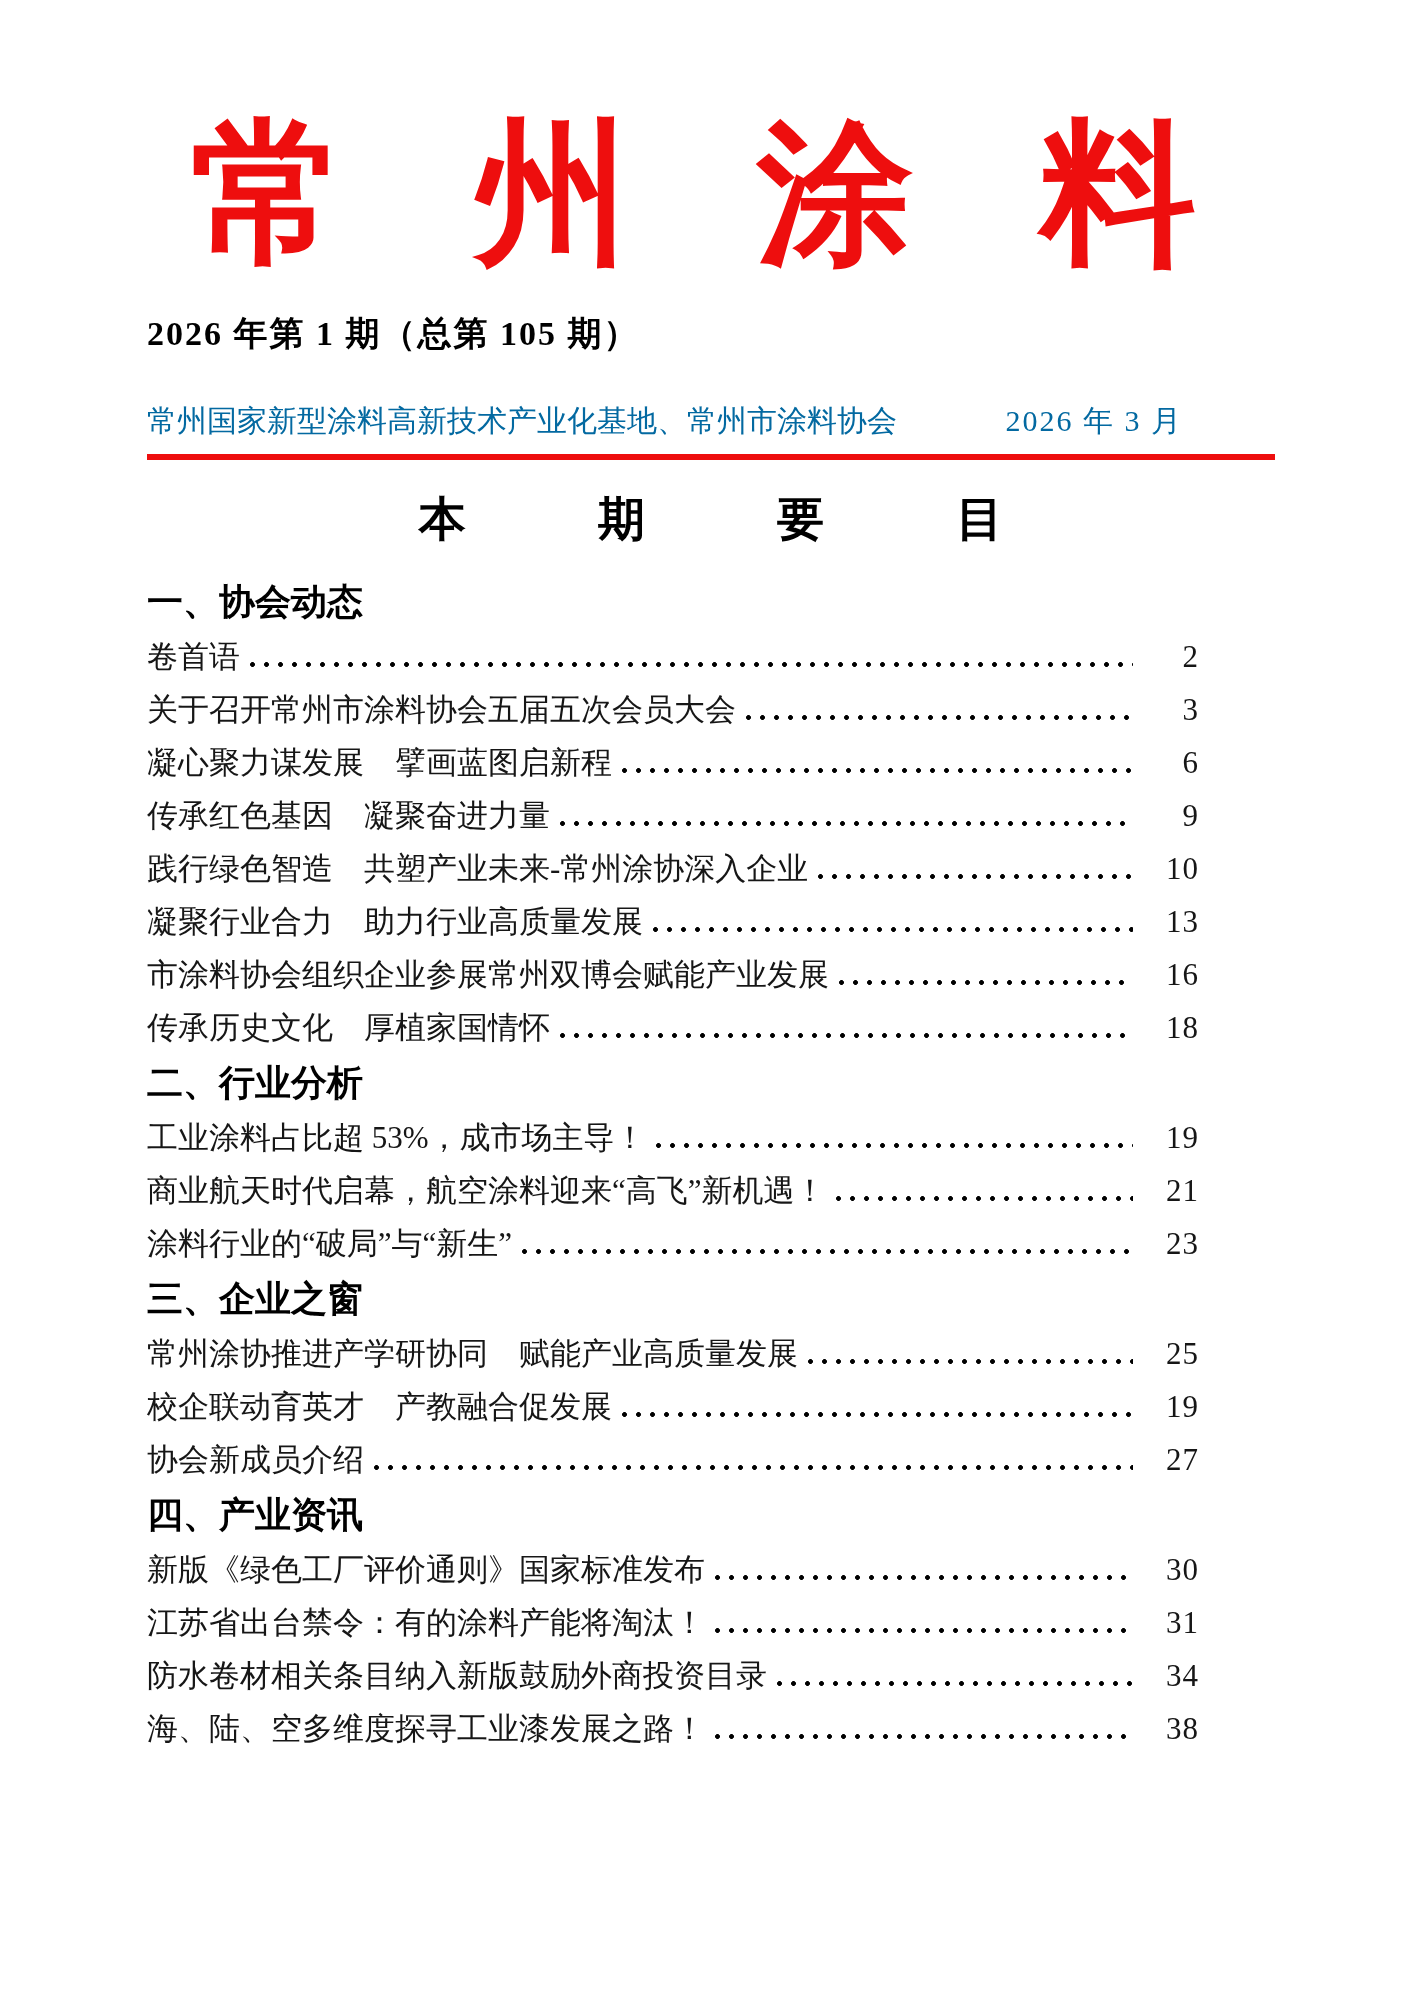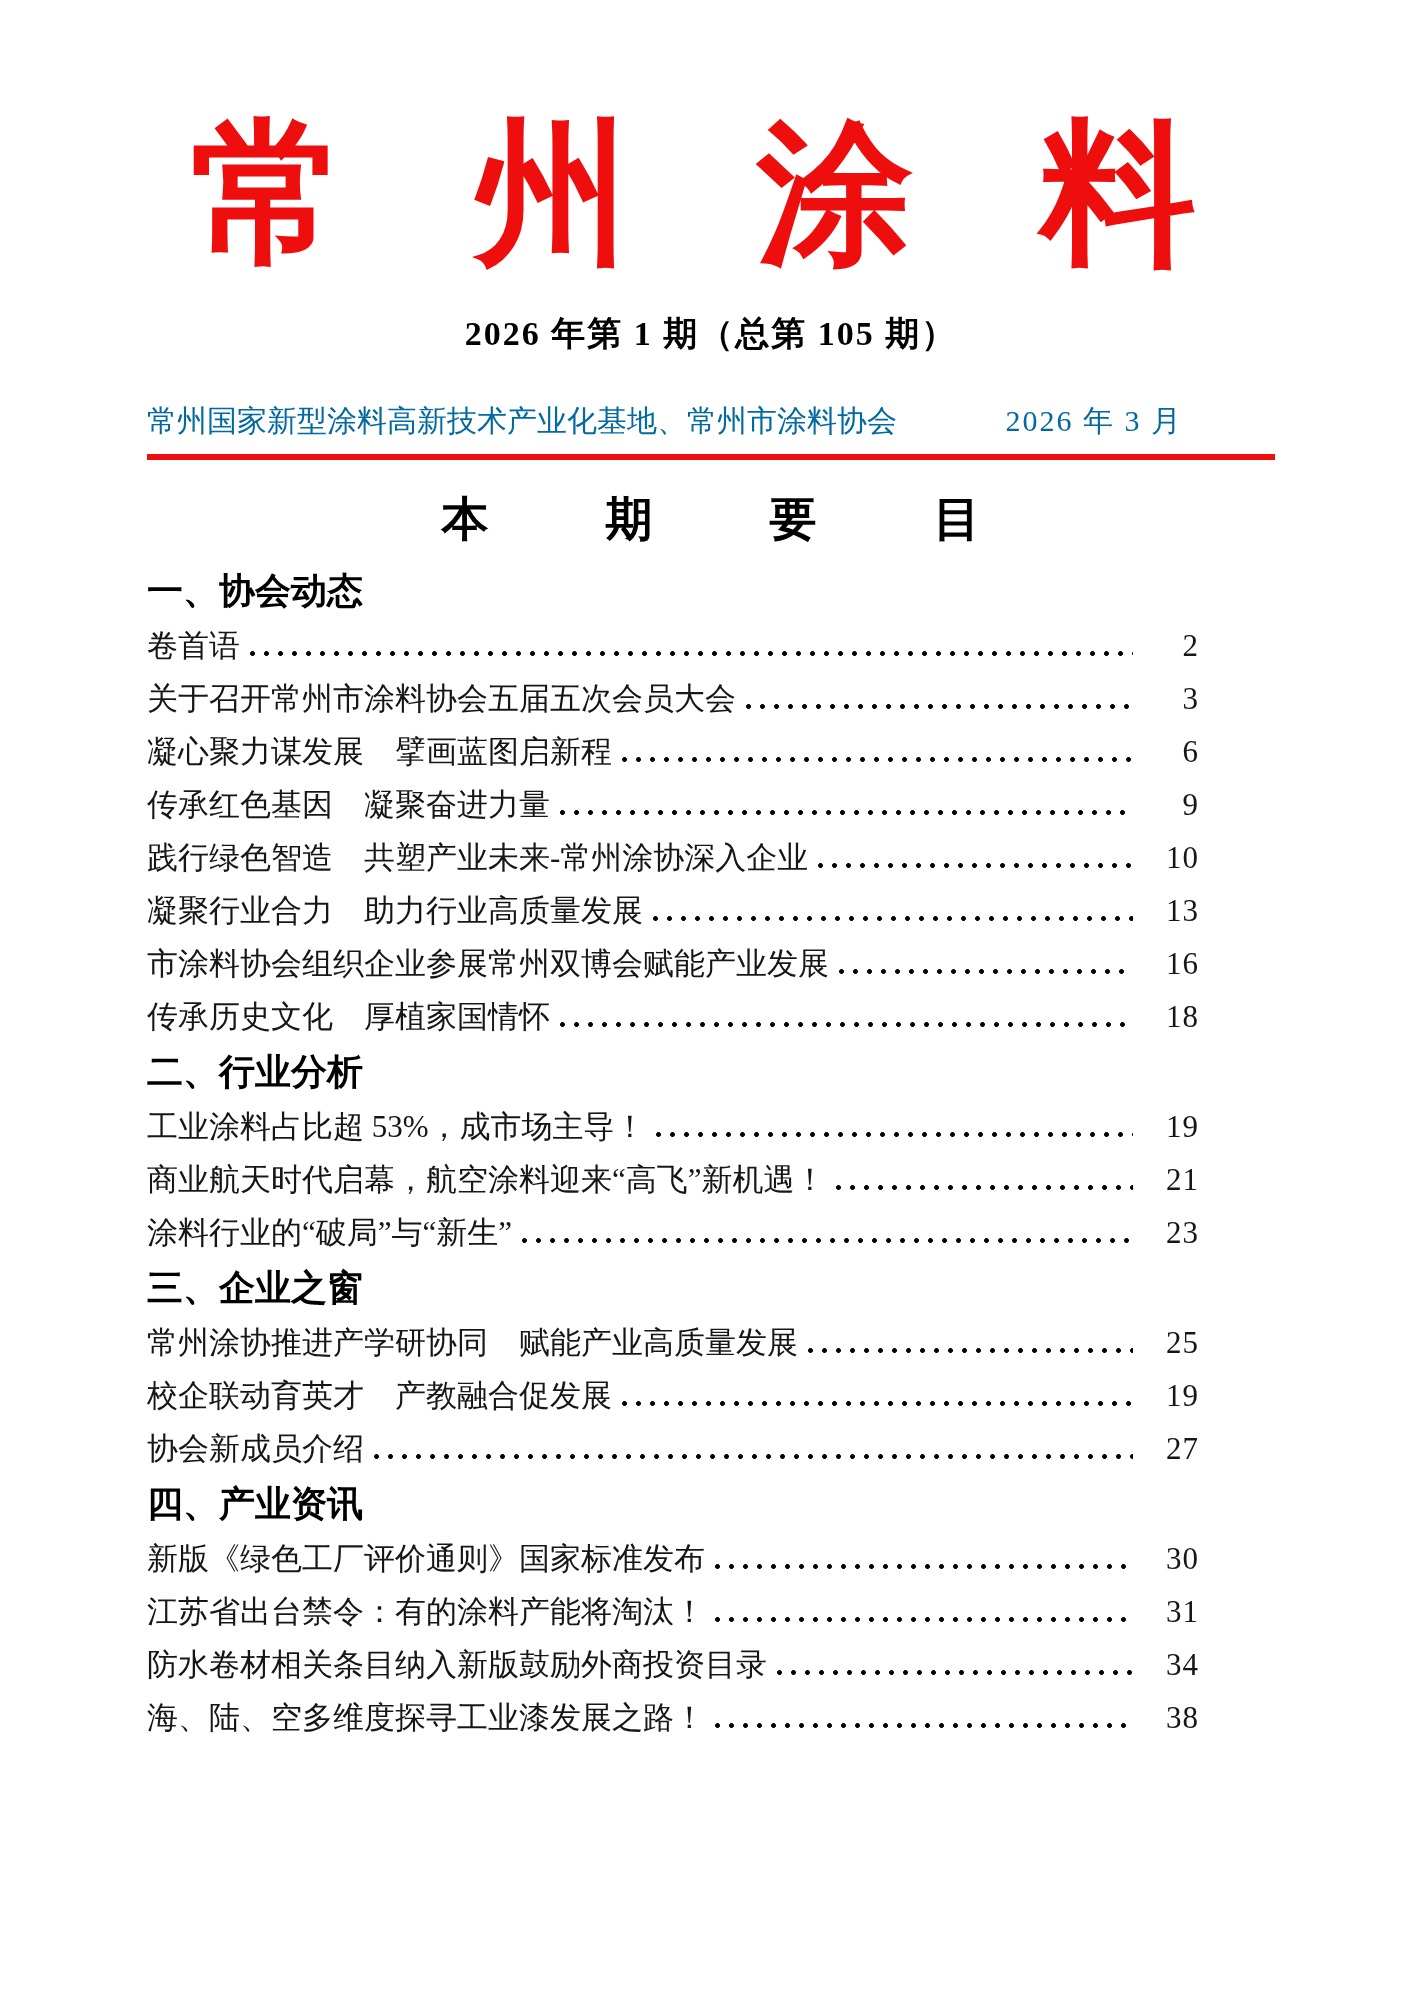--- a/index.html
+++ b/index.html
@@ -11,33 +11,33 @@
   }
   .page{ padding:112px 140px 0 147px; box-sizing:border-box; width:1415px; height:2000px; }
 
   .masthead-title{
     margin:0; text-align:left; color:var(--red);
     font-size:156px; line-height:1.06; font-weight:bold;
     letter-spacing:44px; text-indent:44px; white-space:nowrap;
     font-family:"Liberation Serif","DejaVu Serif",serif;
   }
   .issue-line{
-    margin-top:34px; text-align:center;
+    margin-top:34px; 
     font-size:34px; font-weight:700; letter-spacing:2px; color:#000;
   }
   .publisher-row{
     margin-top:44px; display:flex; justify-content:space-between; align-items:baseline;
     font-size:30px; color:#0369a1;
   }
   .publisher-row .pub-date{ padding-right:92px; letter-spacing:2px; }
   .red-rule{ margin-top:12px; height:6px; background:var(--red); }
 
   .contents-heading{
-    margin:28px 0 11px 0; text-align:center; color:#000;
-    font-family:Liberation Sans, sans-serif;
+    margin:28px 0 22px 0; text-align:center; color:#000;
+    font-family:Liberation Mono, monospace;
     font-size:47px; font-weight:600; letter-spacing:52px; text-indent:52px; white-space:nowrap;
   }
 
   .toc{ padding-right:76px; font-size:31px; }
   .section-heading{
     font-family:"Liberation Sans","DejaVu Sans",sans-serif;
     font-size:36px; font-weight:700; color:#000;
     height:57px; line-height:57px; white-space:nowrap;
   }
   .toc-row{ display:flex; align-items:baseline; height:53px; line-height:53px; }

